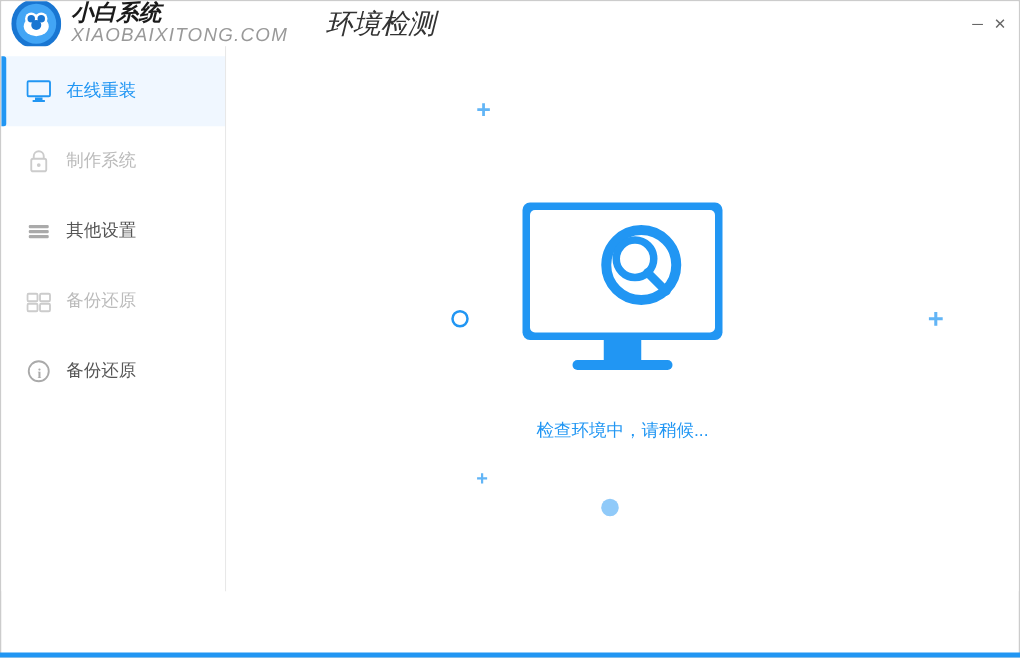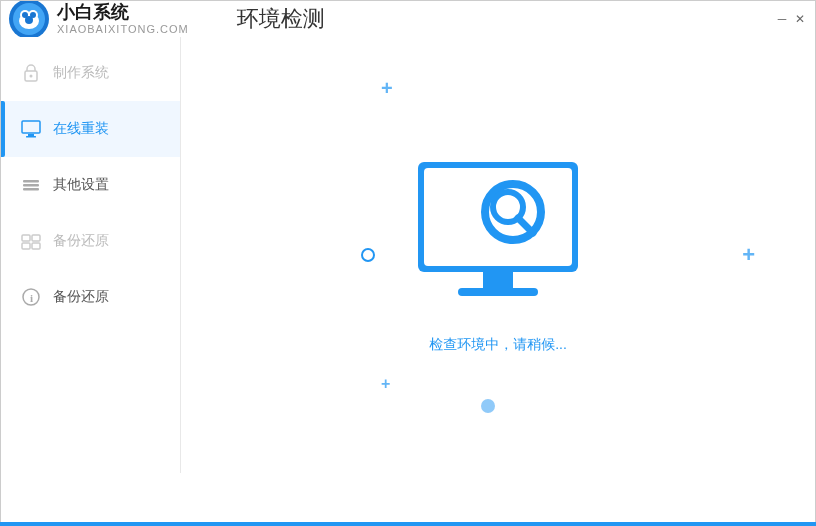--- a/index.html
+++ b/index.html
@@ -20,37 +20,38 @@
       align-items: center;
       justify-content: space-between;
       padding: 0 8px 0 0;
       border-bottom: none;
     }
     .titlebar-left {
       display: flex;
       align-items: center;
       gap: 8px;
       padding-left: 8px;
+      font-style: italic;
     }
     .logo-img {
       width: 40px;
       height: 40px;
     }
     .logo-text-block {
       display: flex;
       flex-direction: column;
       line-height: 1.1;
     }
     .logo-main {
       font-size: 18px;
       font-weight: bold;
       color: #1a1a1a;
     }
     .logo-sub {
-      font-size: 11px;
+      font-size: 15px;
       color: #999;
       letter-spacing: 1px;
     }
     .titlebar-controls {
       display: flex;
       gap: 4px;
       align-items: center;
     }
     .titlebar-btn {
       width: 14px;
@@ -190,52 +191,52 @@
       <circle cx="24" cy="16" r="5" fill="white"></circle>
       <circle cx="16" cy="16" r="3" fill="#1976D2"></circle>
       <circle cx="24" cy="16" r="3" fill="#1976D2"></circle>
       <circle cx="20" cy="21" r="4" fill="#1976D2"></circle>
     </svg>
     <div class="logo-text-block">
       <span class="logo-main">小白系统</span>
       <span class="logo-sub">XIAOBAIXITONG.COM</span>
     </div>
 
-    <div style="margin-left: 40px; font-size: 22px; color: #333; font-weight: 400;">环境检测</div>
+    <div style="margin-left: 22px; font-size: 22px; color: #333; font-weight: 400;">环境检测</div>
   </div>
   <div class="titlebar-controls">
     <button class="titlebar-btn">─</button>
     <button class="titlebar-btn">✕</button>
   </div>
 </div>
 
 <div class="main-layout">
 
   <div class="sidebar">
 
+    <div class="sidebar-item active">
+      <span class="sidebar-icon">
+        <svg width="20" height="20" viewBox="0 0 20 20" fill="#2196F3">
+          <rect x="1" y="2" width="18" height="12" rx="1" fill="none" stroke="#2196F3" stroke-width="1.5"></rect>
+          <rect x="7" y="15" width="6" height="2" fill="#2196F3"></rect>
+          <rect x="5" y="17" width="10" height="1.5" rx="0.5" fill="#2196F3"></rect>
+        </svg>
+      </span>
+      <span class="sidebar-label">在线重装</span>
+    </div>
+
     <div class="sidebar-item disabled">
       <span class="sidebar-icon">
         <svg width="18" height="20" viewBox="0 0 18 20" fill="none">
           <rect x="3" y="8" width="12" height="10" rx="1.5" fill="none" stroke="#ccc" stroke-width="1.5"></rect>
           <path d="M5 8V6a4 4 0 018 0v2" fill="none" stroke="#ccc" stroke-width="1.5"></path>
           <circle cx="9" cy="13" r="1.5" fill="#ccc"></circle>
         </svg>
       </span>
       <span class="sidebar-label">制作系统</span>
-    </div>
-
-    <div class="sidebar-item active">
-      <span class="sidebar-icon">
-        <svg width="20" height="20" viewBox="0 0 20 20" fill="#2196F3">
-          <rect x="1" y="2" width="18" height="12" rx="1" fill="none" stroke="#2196F3" stroke-width="1.5"></rect>
-          <rect x="7" y="15" width="6" height="2" fill="#2196F3"></rect>
-          <rect x="5" y="17" width="10" height="1.5" rx="0.5" fill="#2196F3"></rect>
-        </svg>
-      </span>
-      <span class="sidebar-label">在线重装</span>
     </div>
 
     <div class="sidebar-item">
       <span class="sidebar-icon">
         <svg width="20" height="20" viewBox="0 0 20 20" fill="none">
           <rect x="2" y="5" width="16" height="2.5" rx="1" fill="#aaa"></rect>
           <rect x="2" y="9" width="16" height="2.5" rx="1" fill="#aaa"></rect>
           <rect x="2" y="13" width="16" height="2.5" rx="1" fill="#aaa"></rect>
         </svg>
       </span>

